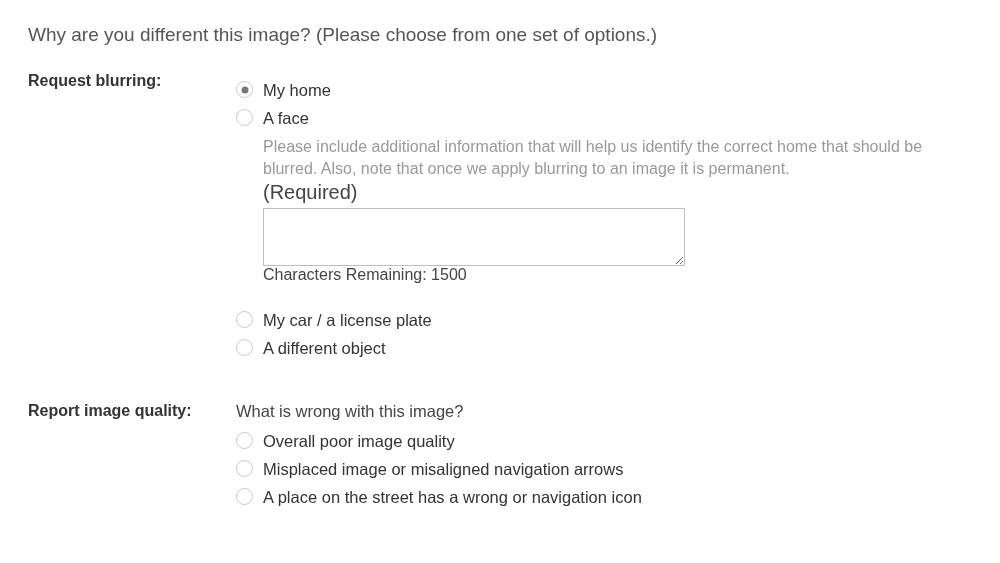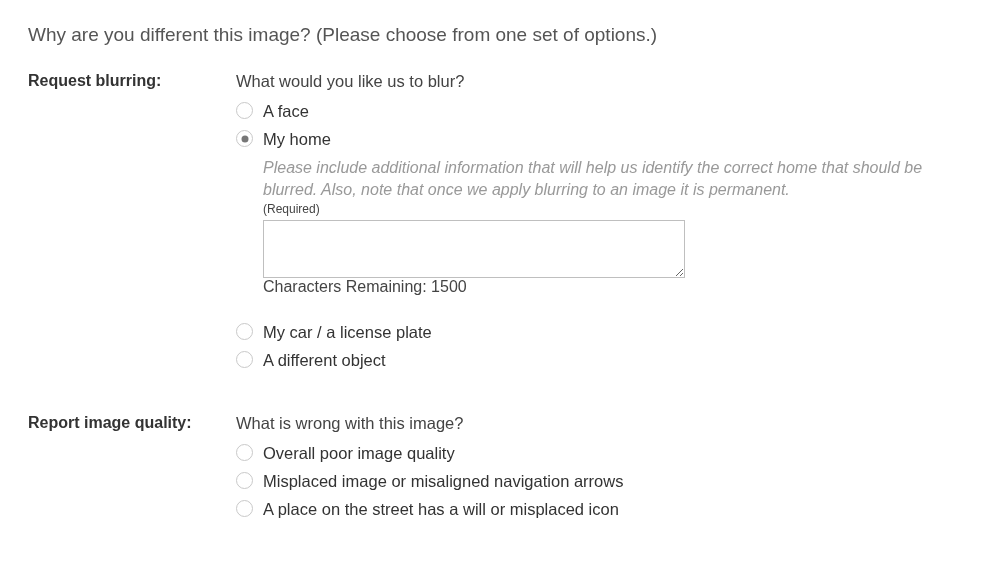--- a/index.html
+++ b/index.html
@@ -73,25 +73,24 @@
   }
   .sub-block {
     margin-left: 27px;
     margin-top: 2px;
     max-width: 680px;
   }
   .hint {
     color: #999;
     font-size: 16px;
     line-height: 1.35;
-    font-style: italic;
   }
   .required {
     color: #444;
-    font-size: 12px;
+    font-size: 20px;
     margin-top: 2px;
   }
   textarea.details {
     display: block;
     width: 422px;
     height: 58px;
     margin-top: 4px;
     border: 1px solid #bfbfbf;
     resize: both;
     font-family: Arial, Helvetica, sans-serif;
@@ -104,30 +103,29 @@
   }
 </style>
 </head>
 <body>
 
 <div class="heading">Why are you different this image?  (Please choose from one set of options.)</div>
 
 <div class="section">
   <div class="section-label">Request blurring:</div>
   <div class="section-body">
-    <div class="section-prompt">What would you like us to blur?</div>
+
+    <div class="radio-row">
+      <div class="radio selected"></div>
+      <div class="radio-label">My home</div>
+    </div>
 
     <div class="radio-row">
       <div class="radio"></div>
       <div class="radio-label">A face</div>
-    </div>
-
-    <div class="radio-row">
-      <div class="radio selected"></div>
-      <div class="radio-label">My home</div>
     </div>
 
     <div class="sub-block">
       <div class="hint">Please include additional information that will help us identify the correct home that should be blurred. Also, note that once we apply blurring to an image it is permanent.</div>
       <div class="required">(Required)</div>
       <textarea class="details" style=""></textarea>
       <div class="counter">
         <span>Characters Remaining: </span><span>1500</span>
       </div>
     </div>
@@ -156,16 +154,16 @@
       <div class="radio-label">Overall poor image quality</div>
     </div>
 
     <div class="radio-row">
       <div class="radio"></div>
       <div class="radio-label">Misplaced image or misaligned navigation arrows</div>
     </div>
 
     <div class="radio-row">
       <div class="radio"></div>
-      <div class="radio-label">A place on the street has a will or misplaced icon</div>
+      <div class="radio-label">A place on the street has a wrong or navigation icon</div>
     </div>
   </div>
 </div>
 
 </body></html>

